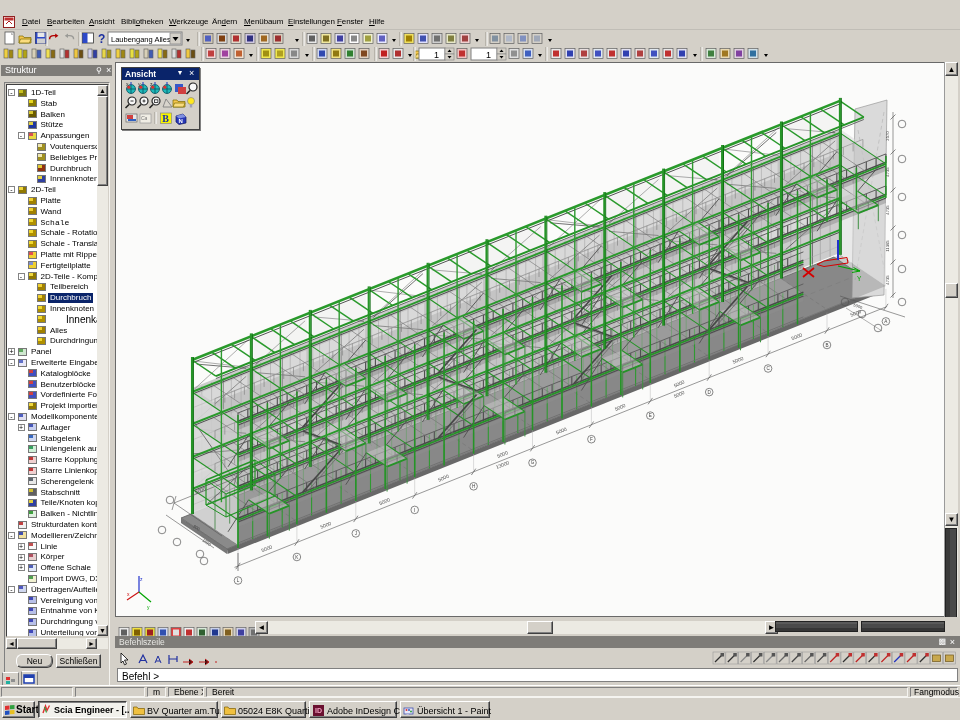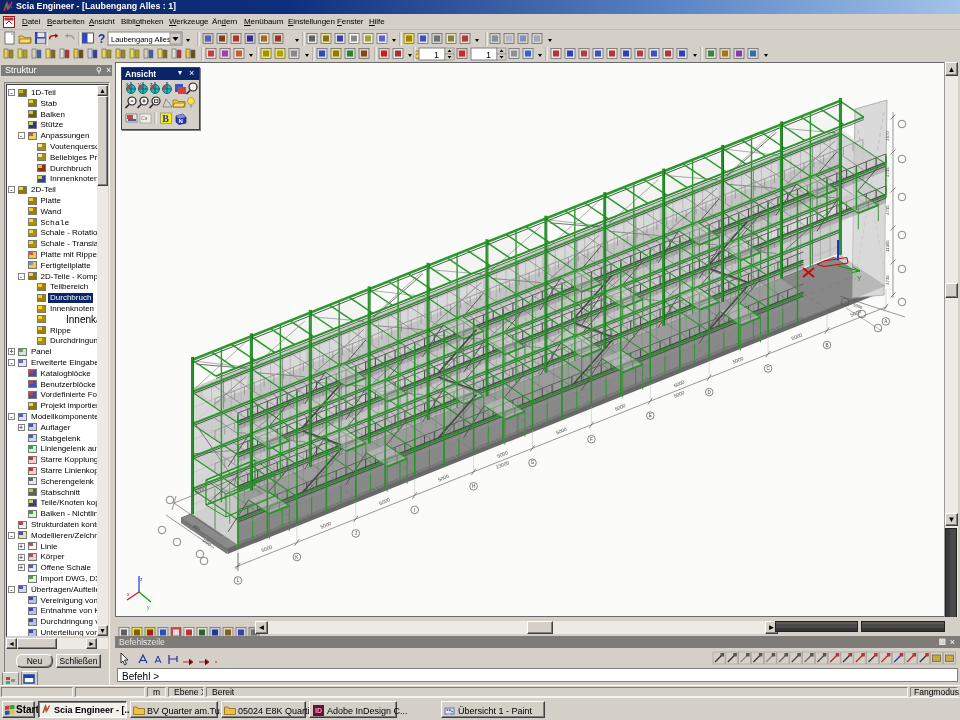--- a/index.html
+++ b/index.html
@@ -3,28 +3,20 @@
 *{margin:0;padding:0;box-sizing:border-box;}
 body{font-family:"Liberation Sans",sans-serif;width:960px;height:720px;overflow:hidden;}
 .abs{position:absolute;}
 #page{position:relative;width:960px;height:720px;background:#d4d0c8;}
 .sunken{border-top:1px solid #808080;border-left:1px solid #808080;border-right:1px solid #f5f4f0;border-bottom:1px solid #f5f4f0;}
 .btn{background:#d4d0c8;border-top:1px solid #fff;border-left:1px solid #fff;border-right:1px solid #404040;border-bottom:1px solid #404040;box-shadow:inset -1px -1px 0 #808080;}
 u{text-decoration:underline;}
 </style></head><body>
 <div id="page">
 
-<div class="abs" style="left:0;top:0;width:960px;height:13.5px;background:linear-gradient(to right,#0a246a 0%,#0f2f7c 30%,#5a84c4 70%,#a2c2e8 100%);">
- <svg class="abs" style="left:2px;top:1px" width="12" height="12">
-        <path d="M2 10 L5 2 L7 7 L10 1" stroke="#e03030" stroke-width="1.6" fill="none"></path>
-        <path d="M4 3 L6 9" stroke="#30a040" stroke-width="1.4"></path>
-        <path d="M7 3 l3 4" stroke="#3050d0" stroke-width="1.3"></path>
-      </svg>
- <span class="abs" style="left:16px;top:1px;color:#fff;font-size:8.8px;font-weight:bold;">Scia Engineer - [Laubengang Alles : 1]</span>
-</div>
 
 <div class="abs" style="left:0;top:13.5px;width:960px;height:16.5px;background:#d4d0c8;border-bottom:1px solid #c0bdb6;">
  <svg class="abs" style="left:3px;top:2px" width="13" height="13">
         <rect x="0.5" y="0.5" width="11" height="11" fill="#fff" stroke="#902020"></rect>
         <rect x="1.5" y="1.5" width="9" height="3" fill="#c03030"></rect>
         <path d="M3 8 L6 5 L9 8" stroke="#b02020" fill="none"></path>
       </svg>
  <div class="abs" style="left:0;top:3px;width:960px;font-size:8px;letter-spacing:-0.1px;color:#000;">
   <span class="abs" style="left:22px"><u>D</u>atei</span>
   <span class="abs" style="left:47px"><u>B</u>earbeiten</span>
@@ -373,21 +365,21 @@
         <div style="position:absolute;left:0;top:302.0px;width:92px;height:10.8px;">
           <span style="position:absolute;left:36.0px;top:1.5px;width:9px;height:8px;background:#f0d830;box-shadow:inset -3px -3px 0 #b09000;border:0.5px solid #777;"></span>
           <span style="position:absolute;left:49.0px;top:1px;font-size:8px;line-height:9.5px;color:#000;white-space:nowrap;">Innenknoten</span>
         </div>
         <div style="position:absolute;left:0;top:312.8px;width:92px;height:10.8px;">
           <span style="position:absolute;left:36.0px;top:1.5px;width:9px;height:8px;background:#f0d830;box-shadow:inset -3px -3px 0 #b09000;border:0.5px solid #777;"></span>
           <span style="position:absolute;left:37px;top:1px;font-size:10px;line-height:9.5px;color:#000;white-space:nowrap;padding-left:28px;">Innenkante</span>
         </div>
         <div style="position:absolute;left:0;top:323.6px;width:92px;height:10.8px;">
           <span style="position:absolute;left:36.0px;top:1.5px;width:9px;height:8px;background:#f0d030;box-shadow:inset -3px -3px 0 #a08000;border:0.5px solid #777;"></span>
-          <span style="position:absolute;left:49.0px;top:1px;font-size:8px;line-height:9.5px;color:#000;white-space:nowrap;">Rippe</span>
+          <span style="position:absolute;left:49.0px;top:1px;font-size:8px;line-height:9.5px;color:#000;white-space:nowrap;">Alles</span>
         </div>
         <div style="position:absolute;left:0;top:334.4px;width:92px;height:10.8px;">
           <span style="position:absolute;left:36.0px;top:1.5px;width:9px;height:8px;background:#f0d830;box-shadow:inset -3px -3px 0 #b09000;border:0.5px solid #777;"></span>
           <span style="position:absolute;left:49.0px;top:1px;font-size:8px;line-height:9.5px;color:#000;white-space:nowrap;">Durchdringung</span>
         </div>
         <div style="position:absolute;left:0;top:345.2px;width:92px;height:10.8px;">
           <span style="position:absolute;left:7.0px;top:2.2px;width:7px;height:7px;background:#fff;border:1px solid #848484;font-size:7px;line-height:6px;text-align:center;color:#000;">+</span>
           <span style="position:absolute;left:17.0px;top:1.5px;width:9px;height:8px;background:#60a860;box-shadow:inset -3px -3px 0 #d0e8d0;border:0.5px solid #777;"></span>
           <span style="position:absolute;left:30.0px;top:1px;font-size:8px;line-height:9.5px;color:#000;white-space:nowrap;">Panel</span>
         </div>
@@ -2220,21 +2212,21 @@
  <div class="btn abs" style="left:221px;top:3px;width:85px;height:17px;">
    <svg class="abs" style="left:2px;top:3px" width="12" height="10">
           <path d="M0.5 2 L4 2 L5 3.5 L11.5 3.5 L11.5 9.5 L0.5 9.5 Z" fill="#f0c040" stroke="#806000" stroke-width="0.7"></path>
         </svg>
    <span class="abs" style="left:16px;top:3.5px;font-size:9px;white-space:nowrap;">05024 E8K Quarti...</span>
  </div>
  <div class="btn abs" style="left:309px;top:3px;width:88px;height:17px;">
    <span class="abs" style="left:3px;top:3px;width:11px;height:11px;background:#6a1030;color:#f0a0c0;font-size:7px;font-weight:bold;text-align:center;line-height:11px;">ID</span>
    <span class="abs" style="left:17px;top:3.5px;font-size:9px;white-space:nowrap;">Adobe InDesign C...</span>
  </div>
- <div class="btn abs" style="left:400px;top:3px;width:104px;height:17px;margin-left:41px;">
+ <div class="btn abs" style="left:400px;top:3px;width:90px;height:17px;">
    <svg class="abs" style="left:2px;top:2.5px" width="12" height="12">
           <rect x="1" y="3" width="9" height="6" fill="#e8e8f8" stroke="#4050b0" stroke-width="0.8"></rect>
           <path d="M3 9 L5 11 L6 9" fill="#c0c0d8"></path>
           <circle cx="3.5" cy="5" r="1" fill="#e03030"></circle>
           <circle cx="6" cy="5" r="1" fill="#3060c0"></circle>
           <circle cx="8" cy="6.5" r="1" fill="#30a040"></circle>
         </svg>
    <span class="abs" style="left:16px;top:3.5px;font-size:9px;white-space:nowrap;">Übersicht 1 - Paint</span>
  </div>
 </div>

